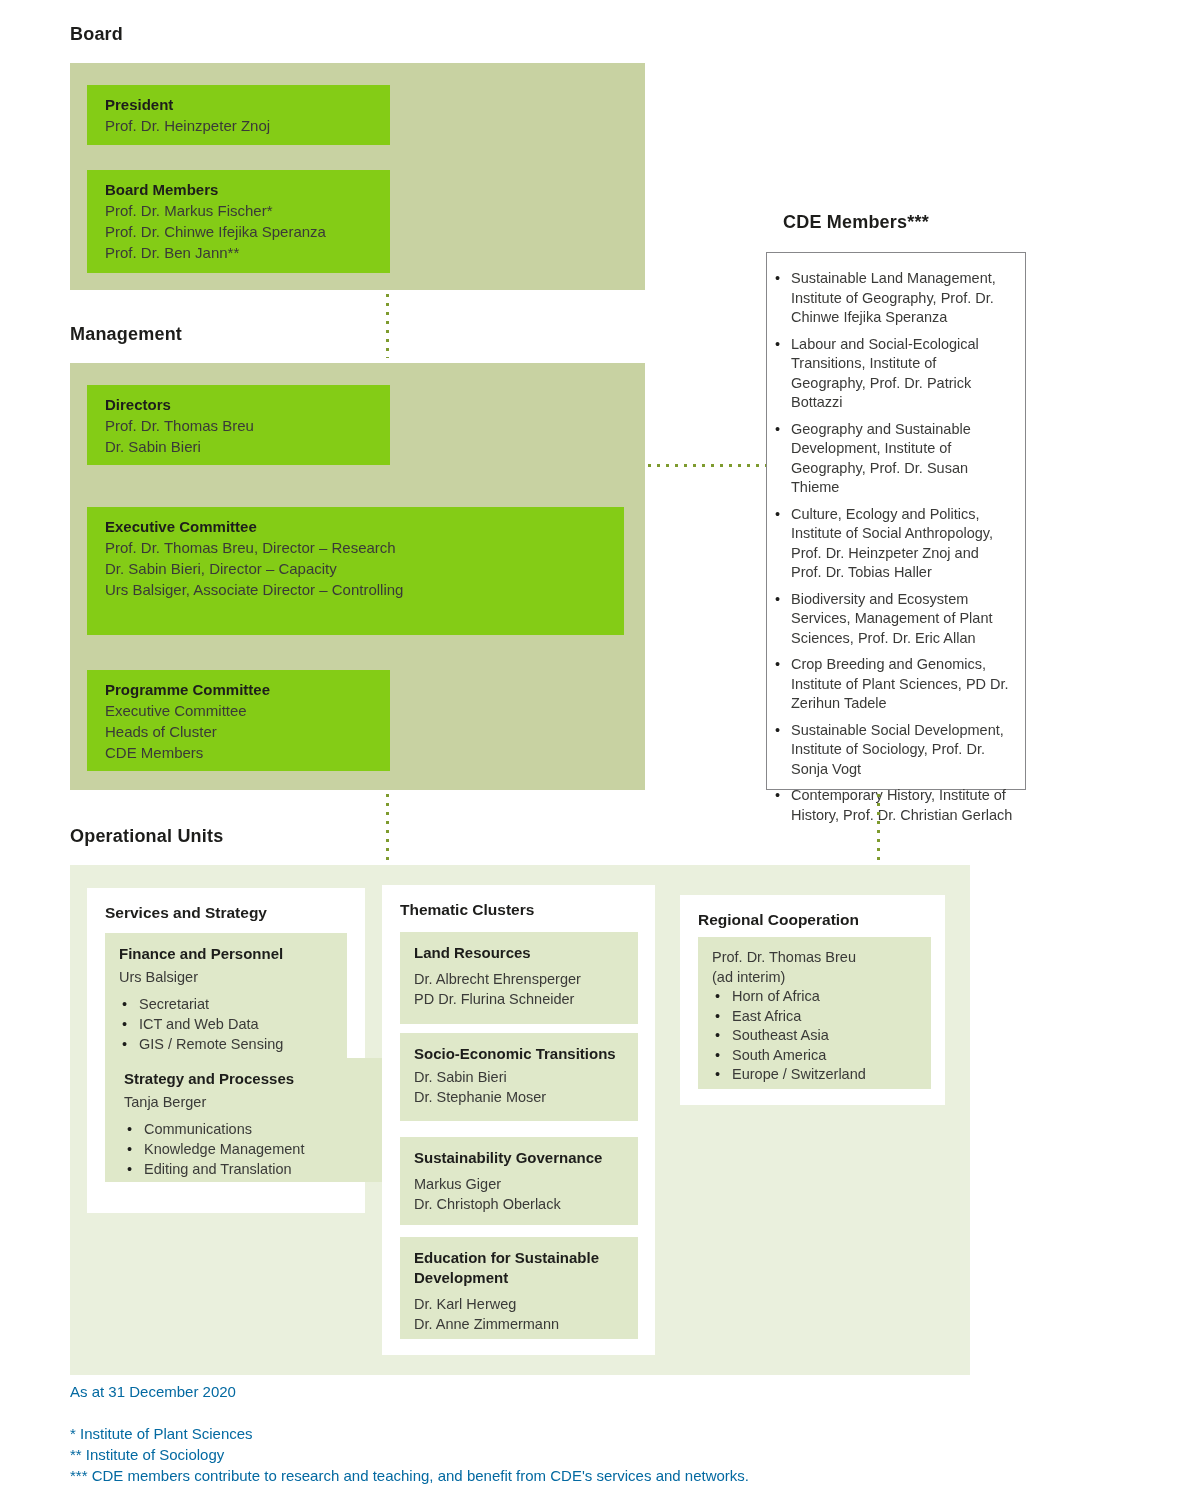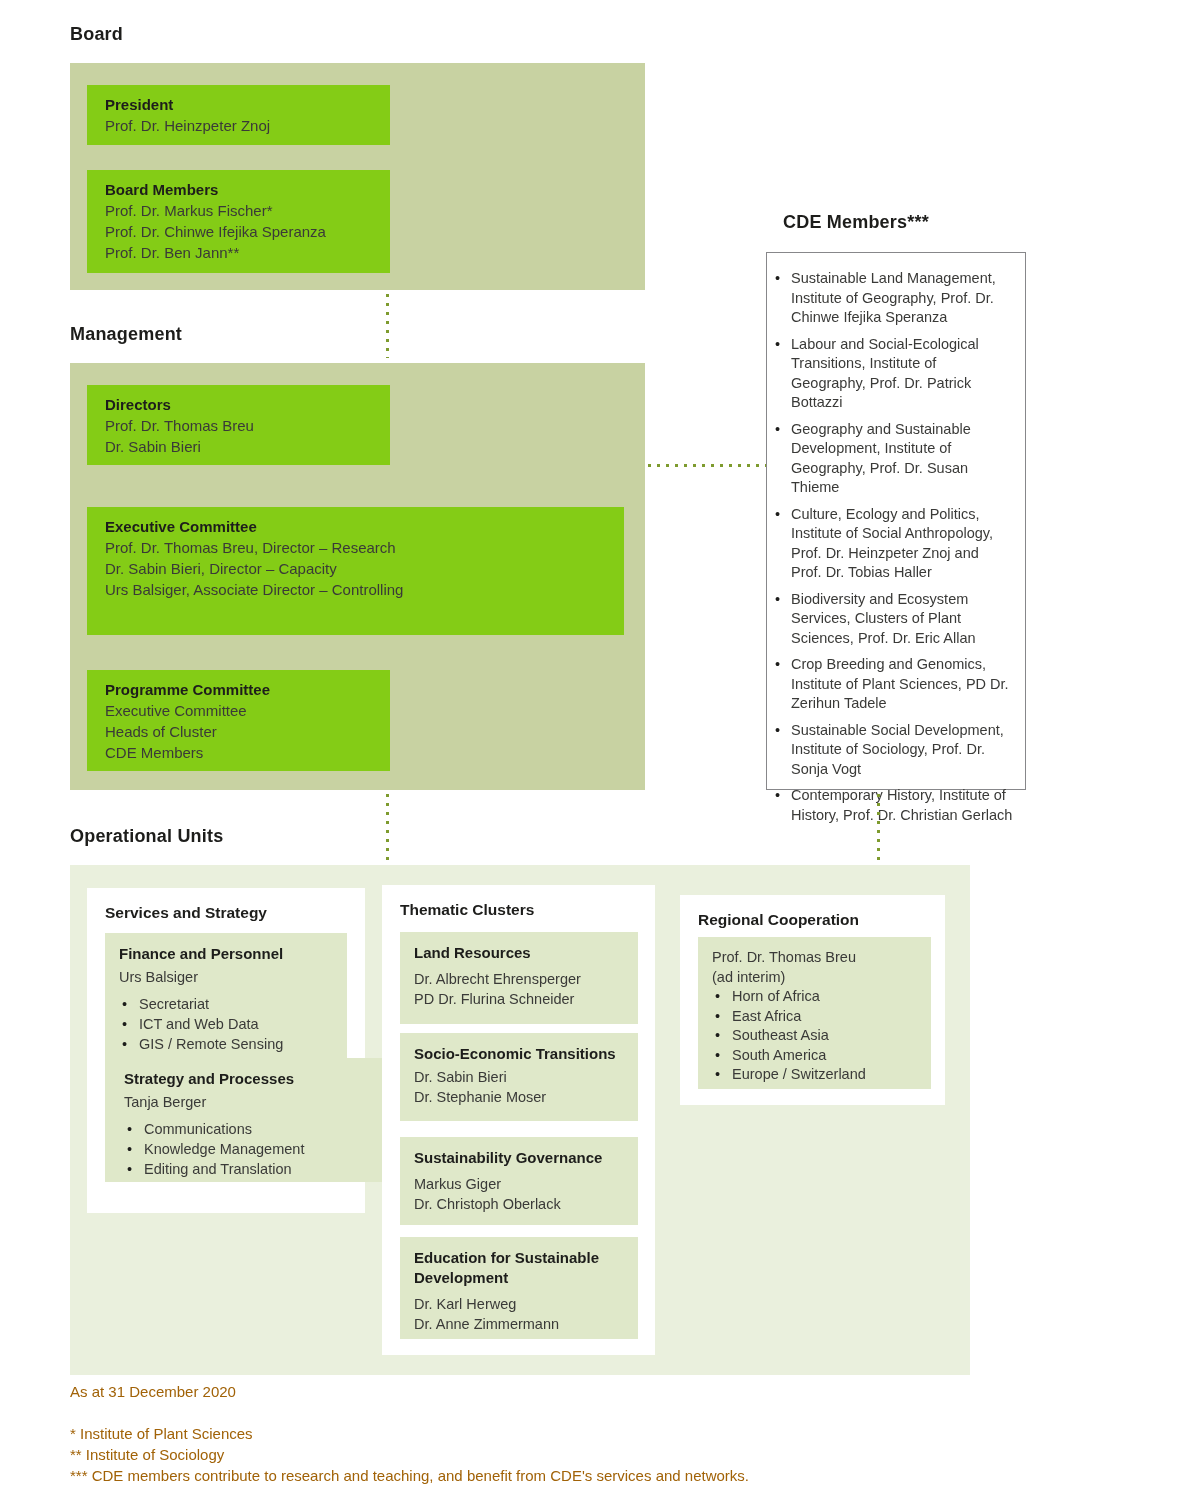--- a/index.html
+++ b/index.html
@@ -47,21 +47,21 @@
   .subbox {
     position: absolute; background: #dfe8c9;
     padding: 11px 13px 10px 14px; font-size: 14.5px; line-height: 20px; color: #3a3a38;
   }
   .subbox .title { font-size: 15px; font-weight: bold; color: #1d1d1b; margin-bottom: 3px; }
   .subbox .names { margin-bottom: 0; }
   .blist { margin-top: 7px; }
   .bitem { position: relative; padding-left: 20px; }
   .bitem::before { content: "•"; position: absolute; left: 3px; top: 0; color: #1d1d1b; }
 
-  .footer-line { position: absolute; font-size: 15px; line-height: 21px; color: #a16207; }
+  .footer-line { position: absolute; font-size: 15px; line-height: 21px; color: #0369a1; }
 </style>
 </head>
 <body>
 
 <div class="page">
 
   <div class="sec-heading" style="left:70px; top:24px;">Board</div>
 
   <div class="greenbox" style="left:70px; top:63px; width:575px; height:227px;">
     <div class="card" style="left:17px; top:22px; width:303px; height:60px;">
@@ -102,21 +102,21 @@
 
   <div class="conn-h" style="left:648px; top:464px; width:136px;"></div>
 
   <div class="sec-heading" style="left:783px; top:212px;">CDE Members***</div>
 
   <div class="cde-box">
     <div class="cde-item">Sustainable Land Management, Institute of Geography, Prof. Dr. Chinwe Ifejika Speranza</div>
     <div class="cde-item">Labour and Social-Ecological Transitions, Institute of Geography, Prof. Dr. Patrick Bottazzi</div>
     <div class="cde-item">Geography and Sustainable Development, Institute of Geography, Prof. Dr. Susan Thieme</div>
     <div class="cde-item">Culture, Ecology and Politics, Institute of Social Anthropology, Prof. Dr. Heinzpeter Znoj and Prof. Dr. Tobias Haller</div>
-    <div class="cde-item">Biodiversity and Ecosystem Services, Clusters of Plant Sciences, Prof. Dr. Eric Allan</div>
+    <div class="cde-item">Biodiversity and Ecosystem Services, Management of Plant Sciences, Prof. Dr. Eric Allan</div>
     <div class="cde-item">Crop Breeding and Genomics, Institute of Plant Sciences, PD Dr. Zerihun Tadele</div>
     <div class="cde-item">Sustainable Social Development, Institute of Sociology, Prof. Dr. Sonja Vogt</div>
     <div class="cde-item">Contemporary History, Institute of History, Prof. Dr. Christian Gerlach</div>
   </div>
 
   <div class="conn-v" style="left:386px; top:794px; height:68px;"></div>
   <div class="conn-v" style="left:877px; top:794px; height:68px;"></div>
 
   <div class="sec-heading" style="left:70px; top:826px;">Operational Units</div>
 

